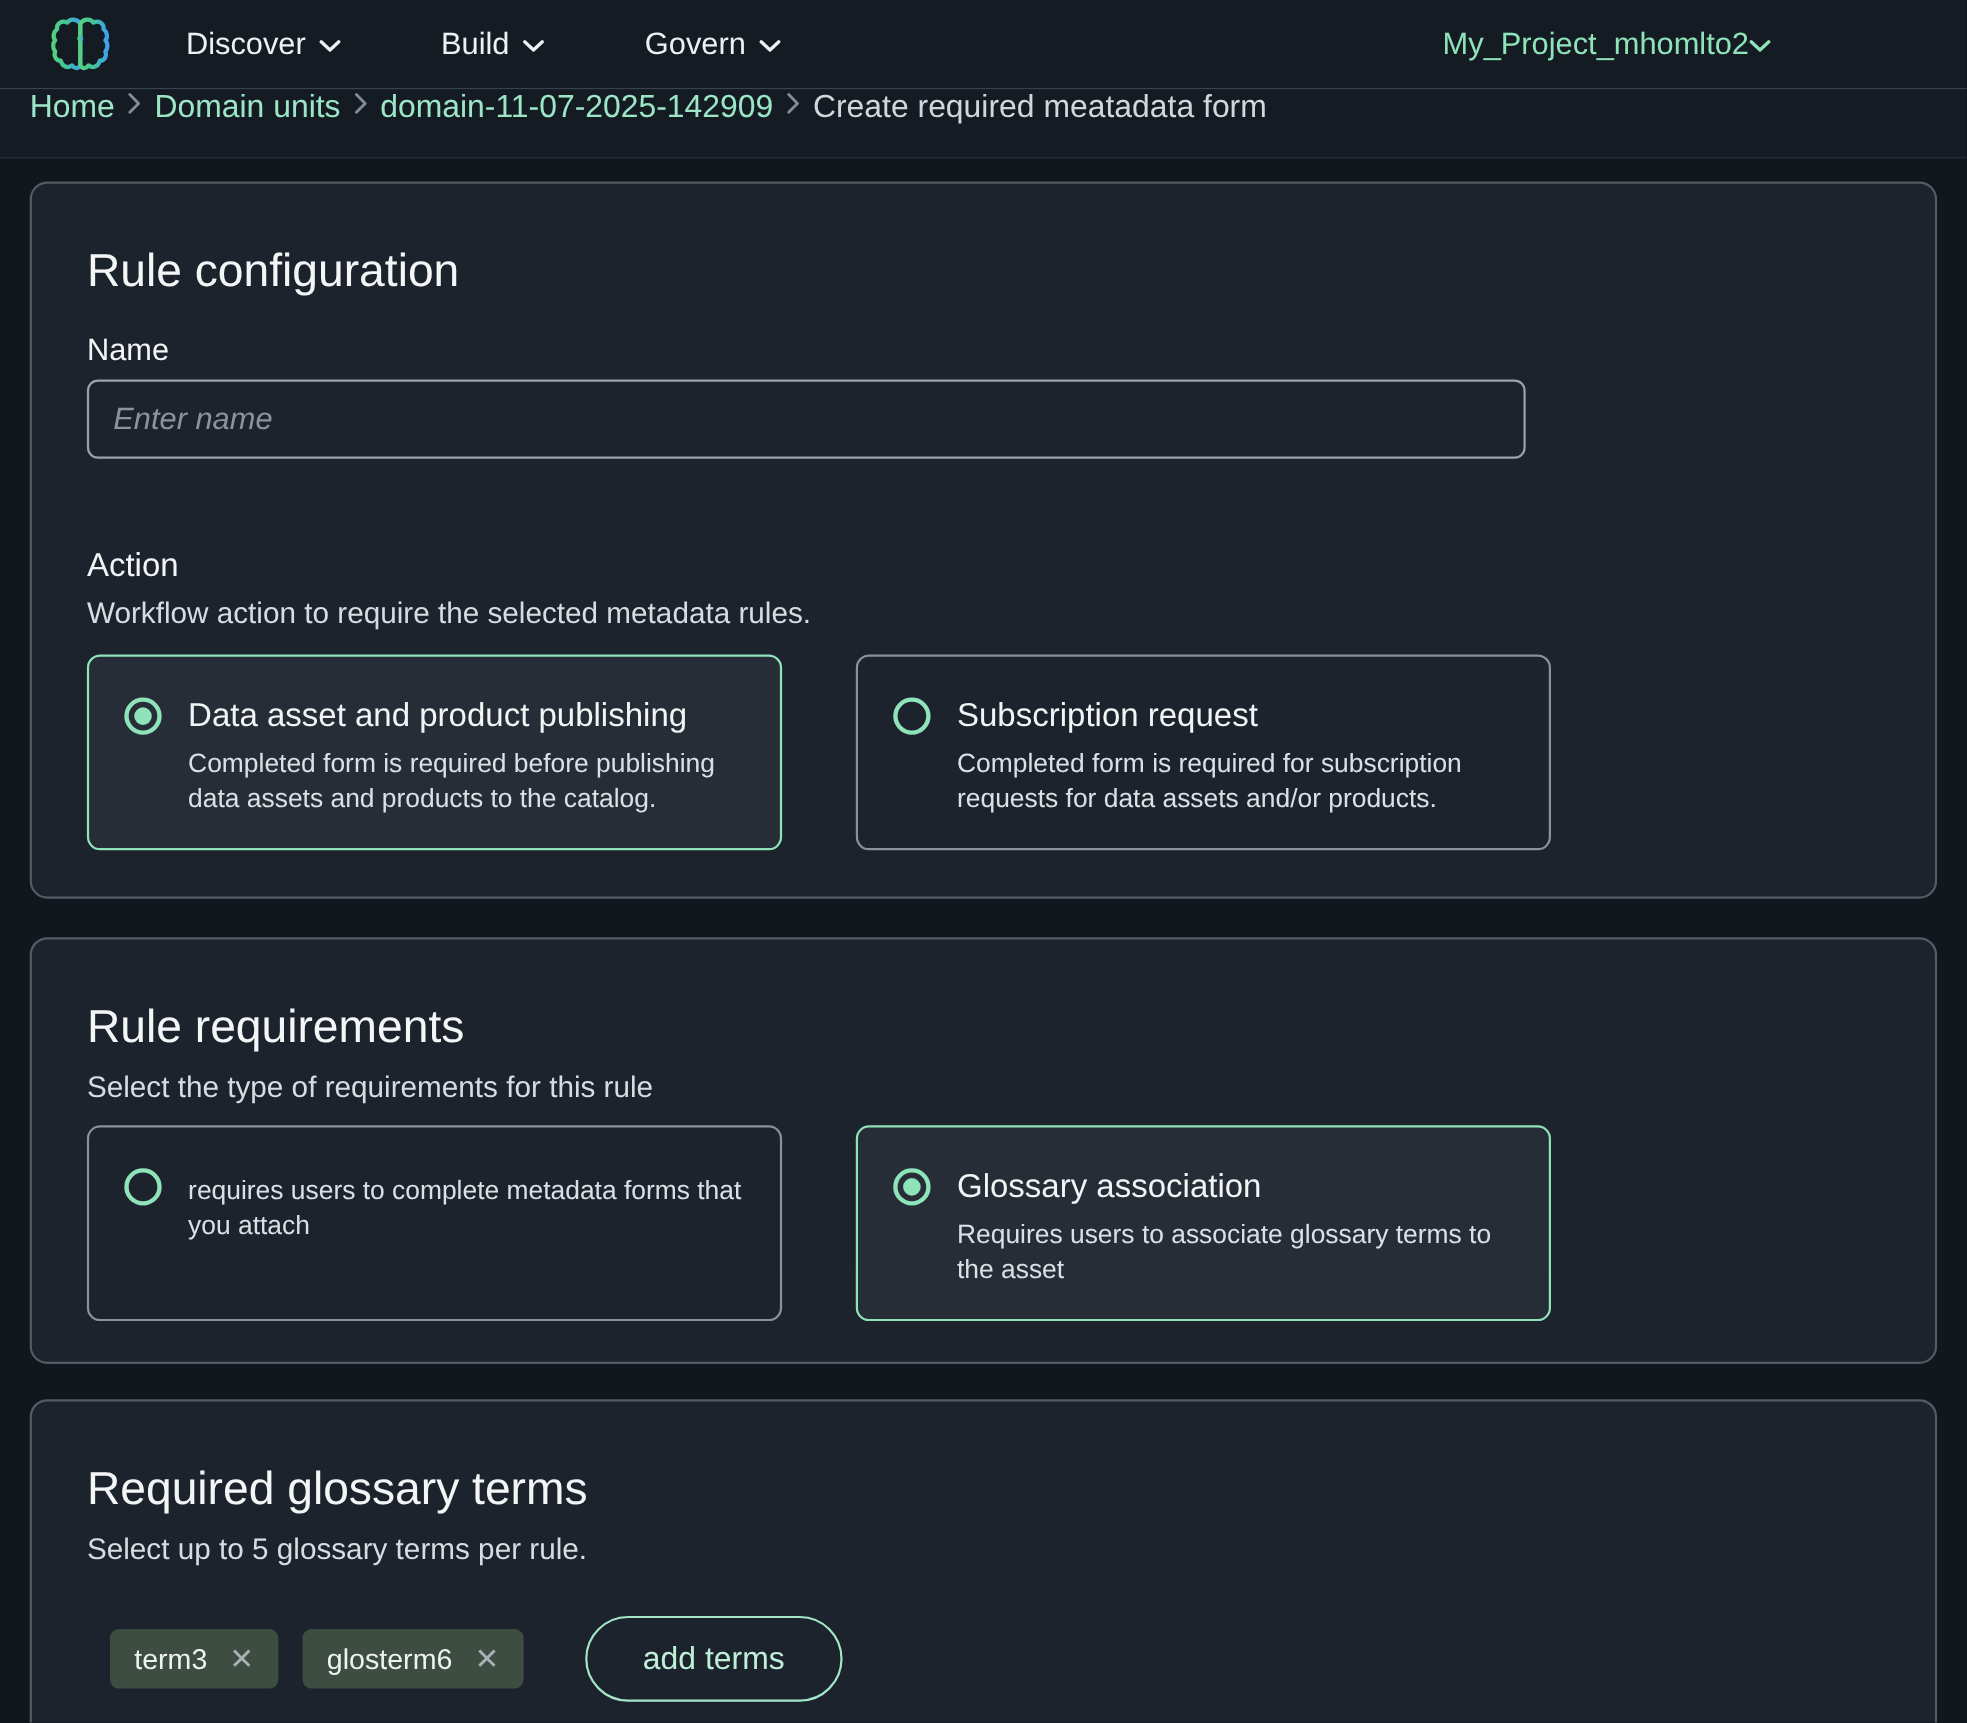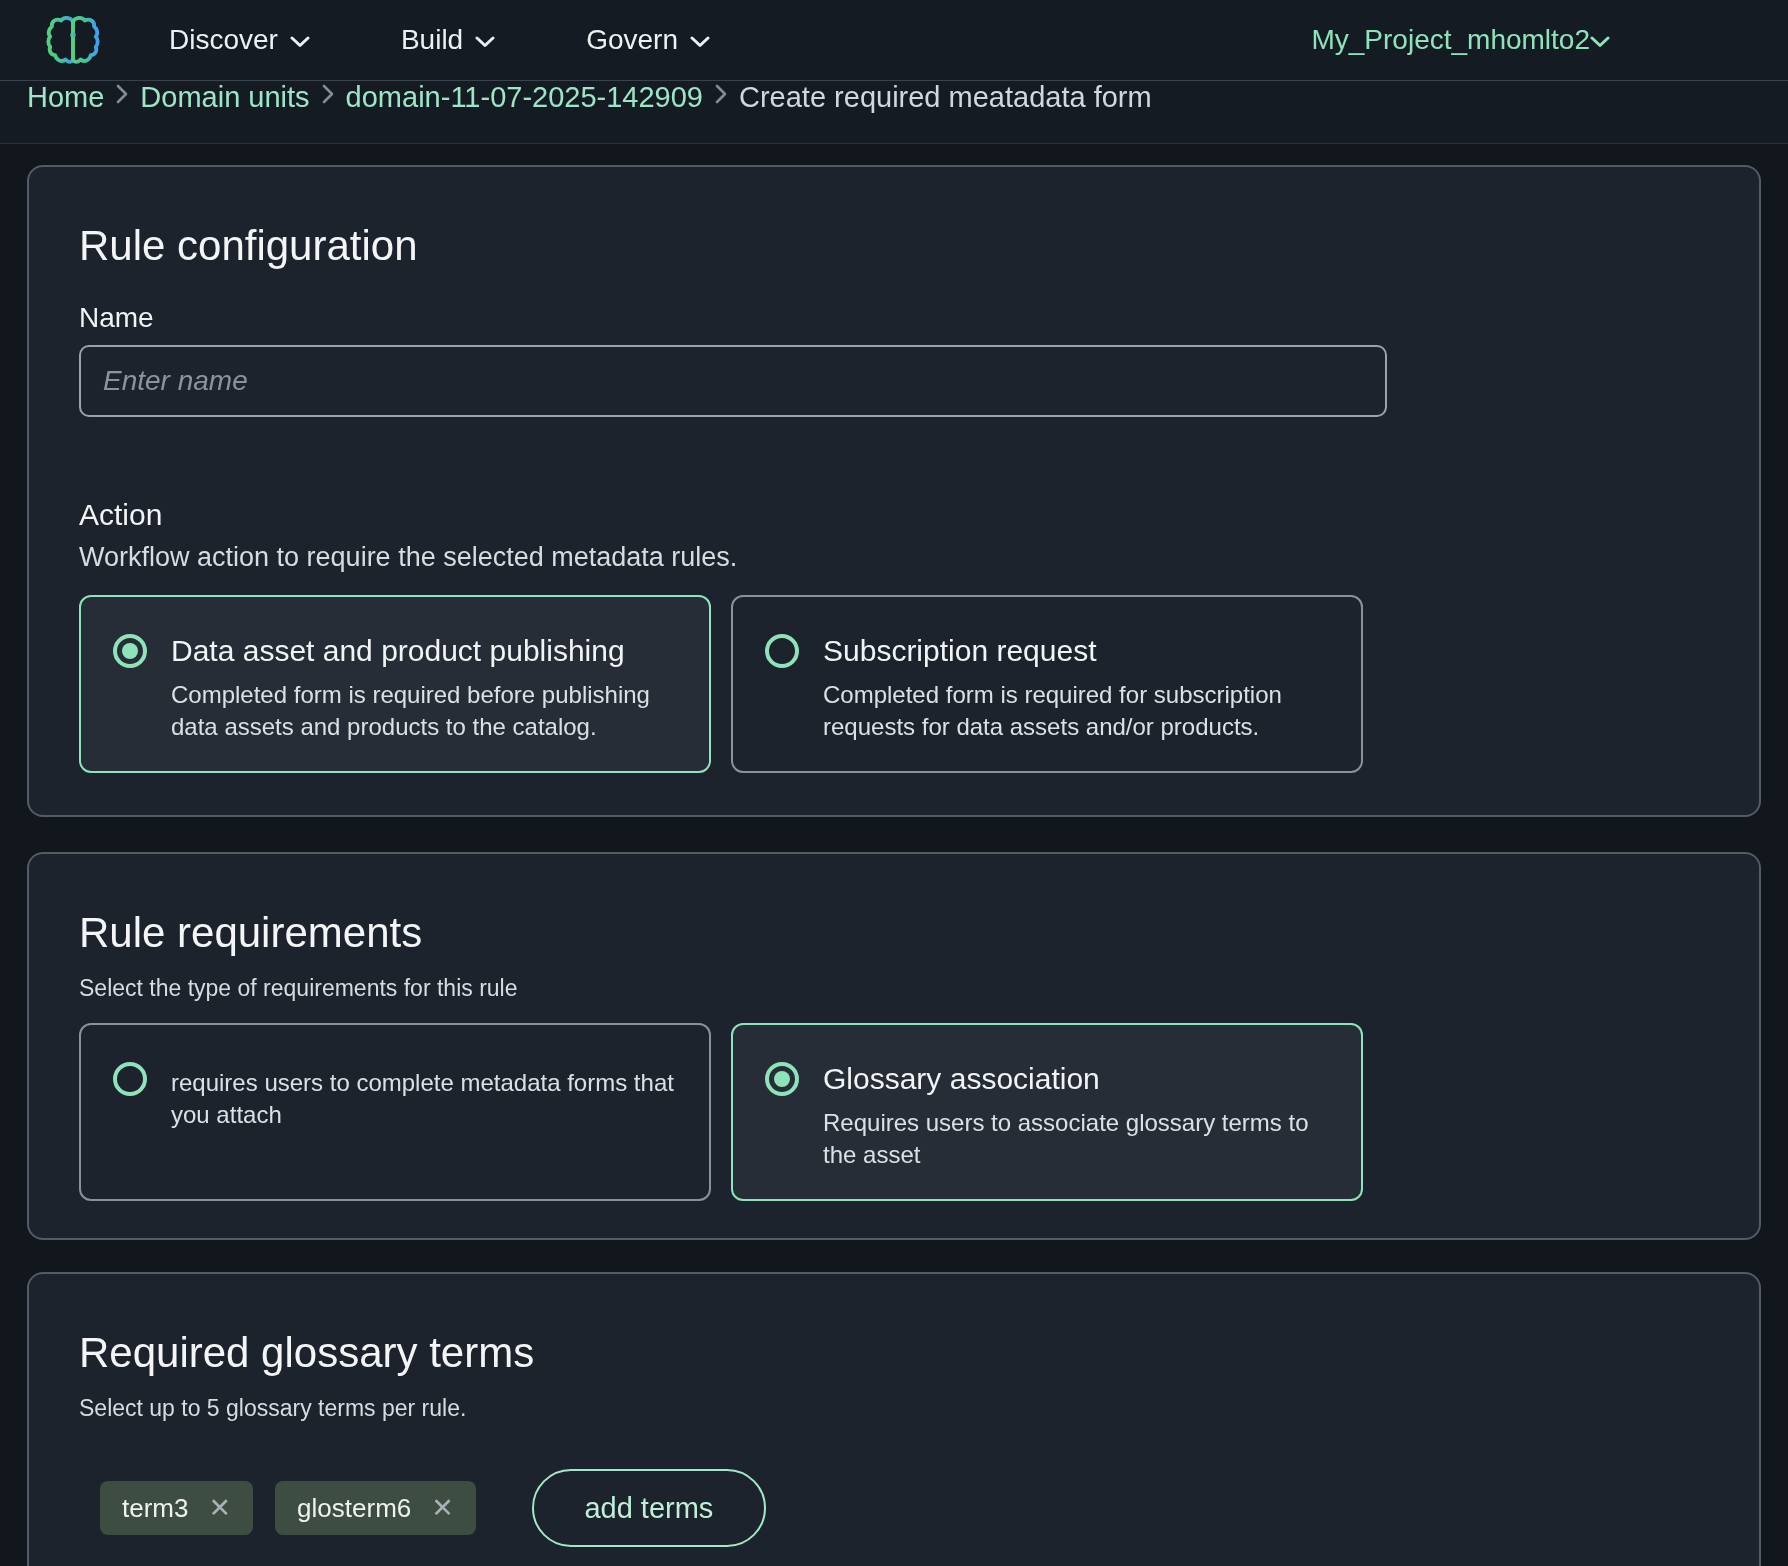--- a/index.html
+++ b/index.html
@@ -53,39 +53,39 @@
   .card-rule-config   { margin-top:21px; height:652px; }
   .card-requirements  { margin-top:35px; height:388px; }
   .card-glossary      { margin-top:32px; height:340px; }
 
   .card-title {
     margin-top:54px;
     font-size:42px; font-weight:400; line-height:50px; color:#f4f5f6;
   }
   .card-subtitle {
     margin-top:14px;
-    font-size:23px; line-height:33px; color:#d7dce1;
+    font-size:27px; line-height:33px; color:#d7dce1;
   }
 
   .field-label { margin-top:30px; font-size:28px; line-height:34px; color:#f2f4f5; }
   .text-input {
     display:block; margin-top:10px;
     width:1308px; height:72px;
     background:transparent;
     border:2px solid #9aa2ac; border-radius:10px;
     padding:0 22px;
     font-family:"Liberation Sans", sans-serif;
     font-size:28px; font-style:italic; color:#c9ced4;
   }
   .text-input::placeholder { color:#8b939c; opacity:1; font-style:italic; }
 
   .section-label { margin-top:80px; font-size:30px; line-height:36px; color:#f2f4f5; }
   .section-desc  { margin-top:8px;  font-size:27px; line-height:32px; color:#d7dce1; }
 
-  .tiles { margin-top:22px; display:flex; gap:20px; }
+  .tiles { margin-top:22px; display:flex; gap:67px; }
   .tile {
     width:632px; height:178px;
     border-radius:12px; border:2px solid #8a919b;
     background:#1c232c;
     padding:34px 20px 0 32px;
     display:flex; align-items:flex-start;
     cursor:pointer;
   }
   .tile.selected { background:#262d36; border-color:#8fe3ba; }
   .radio {

